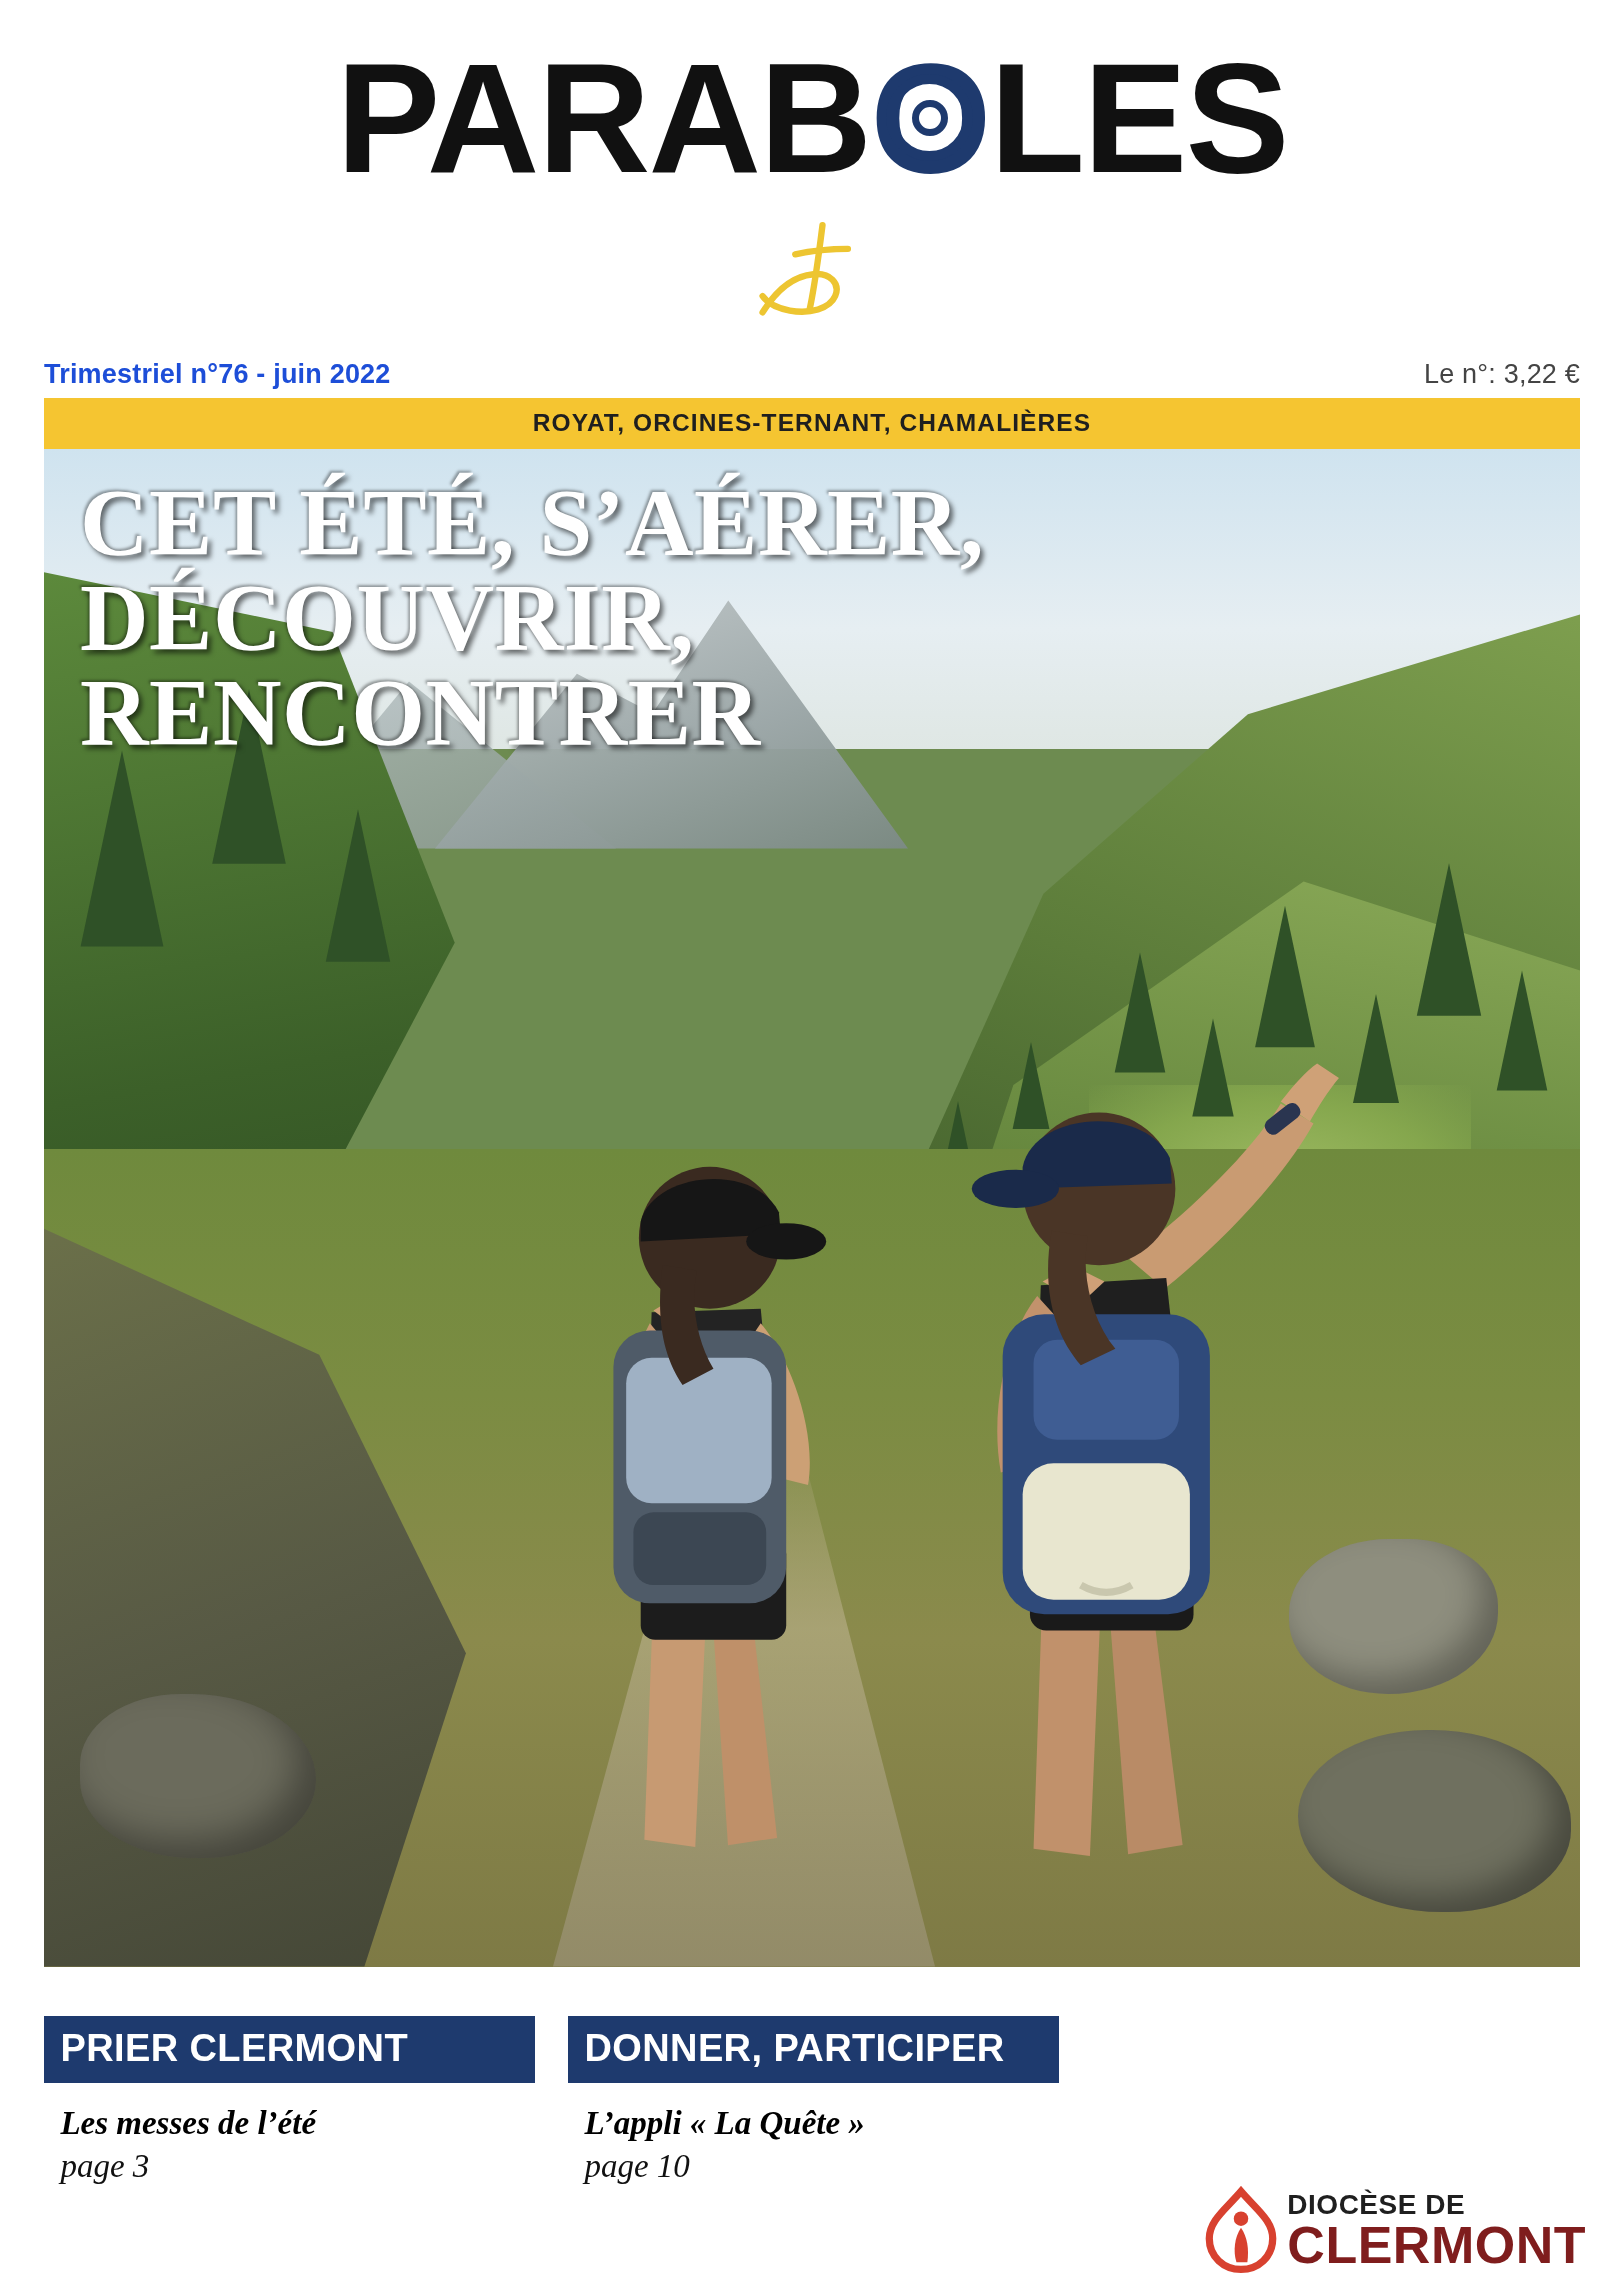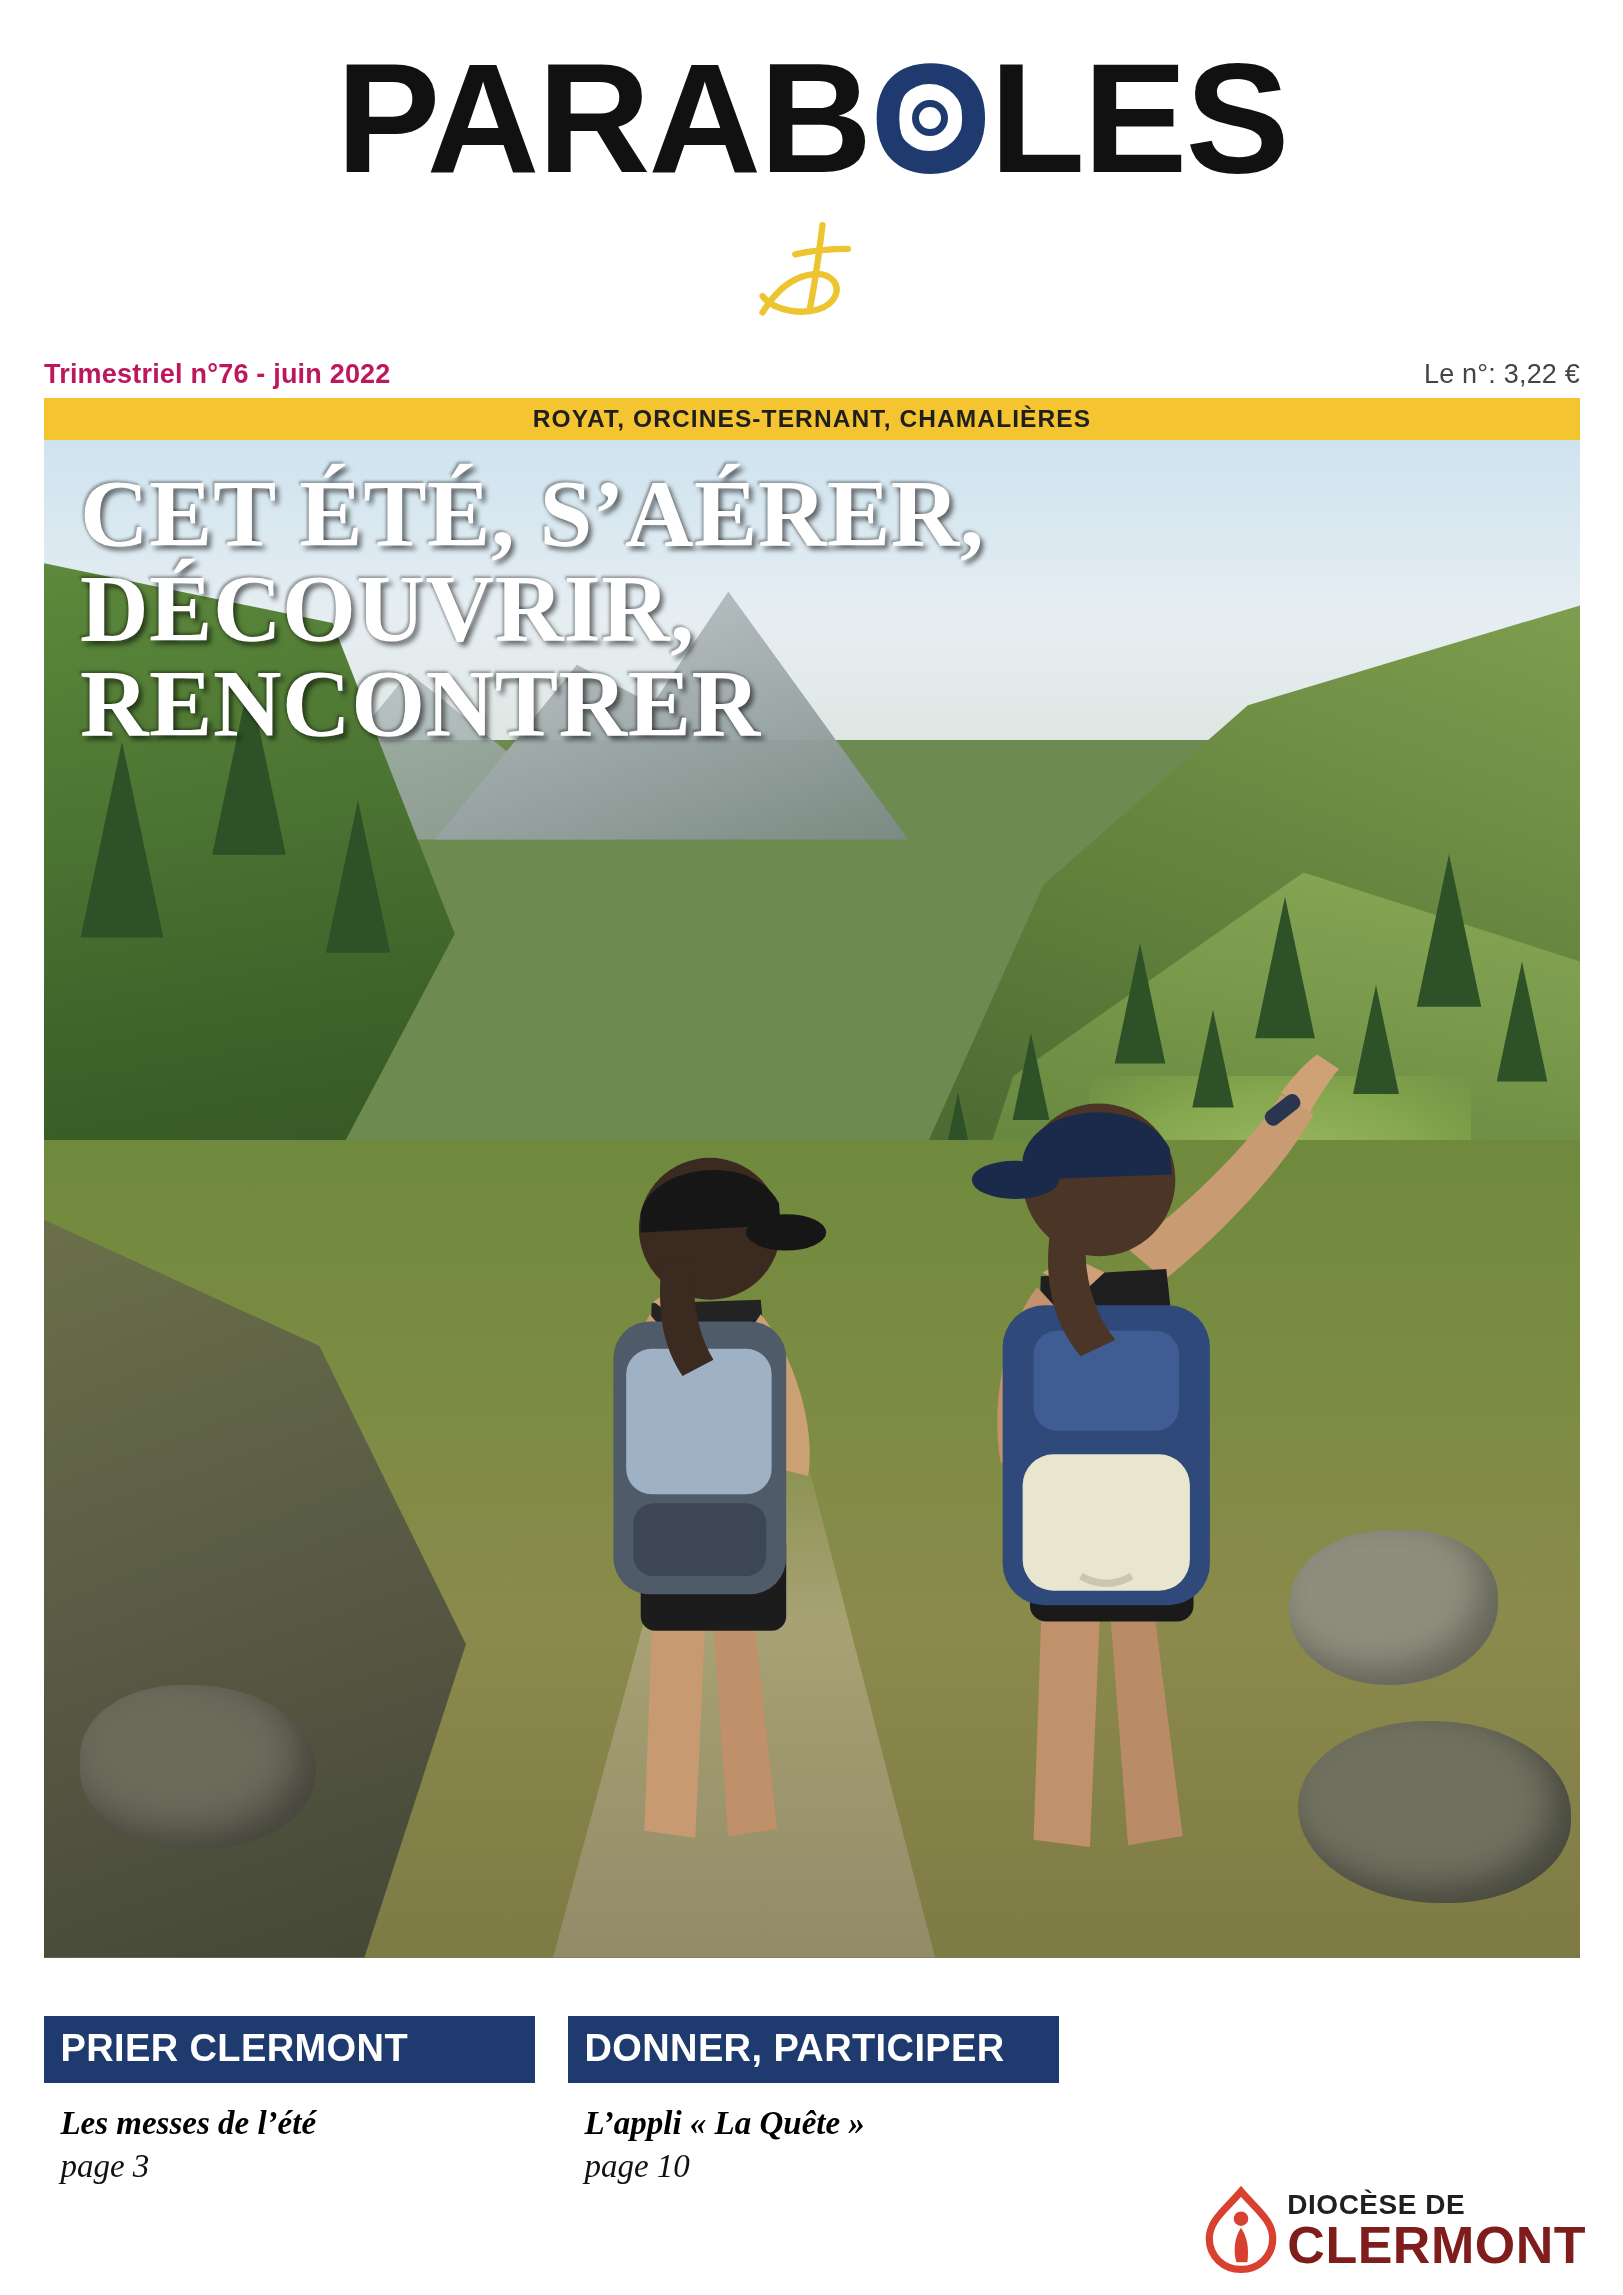--- a/index.html
+++ b/index.html
@@ -88,34 +88,34 @@
   .info-line {
     display: flex;
     justify-content: space-between;
     align-items: flex-end;
     padding: 0 44px 7.3px 44px;
     margin-top: 23.6px;
   }
   .issue-info {
     font-size: 27px;
     font-weight: bold;
-    color: #be185d;
+    color: #1d4ed8;
     letter-spacing: 0.2px;
   }
   .price-info {
     font-size: 27px;
     color: #444444;
     letter-spacing: 0.2px;
   }
 
   
   .yellow-band {
     margin: 0 44px;
     background: #f5c531;
-    height: 42px;
+    height: 51px;
     display: flex;
     align-items: center;
     justify-content: center;
   }
   .yellow-band-text {
     font-size: 24.5px;
     font-weight: bold;
     color: #1f1f1f;
     letter-spacing: 1.1px;
   }

